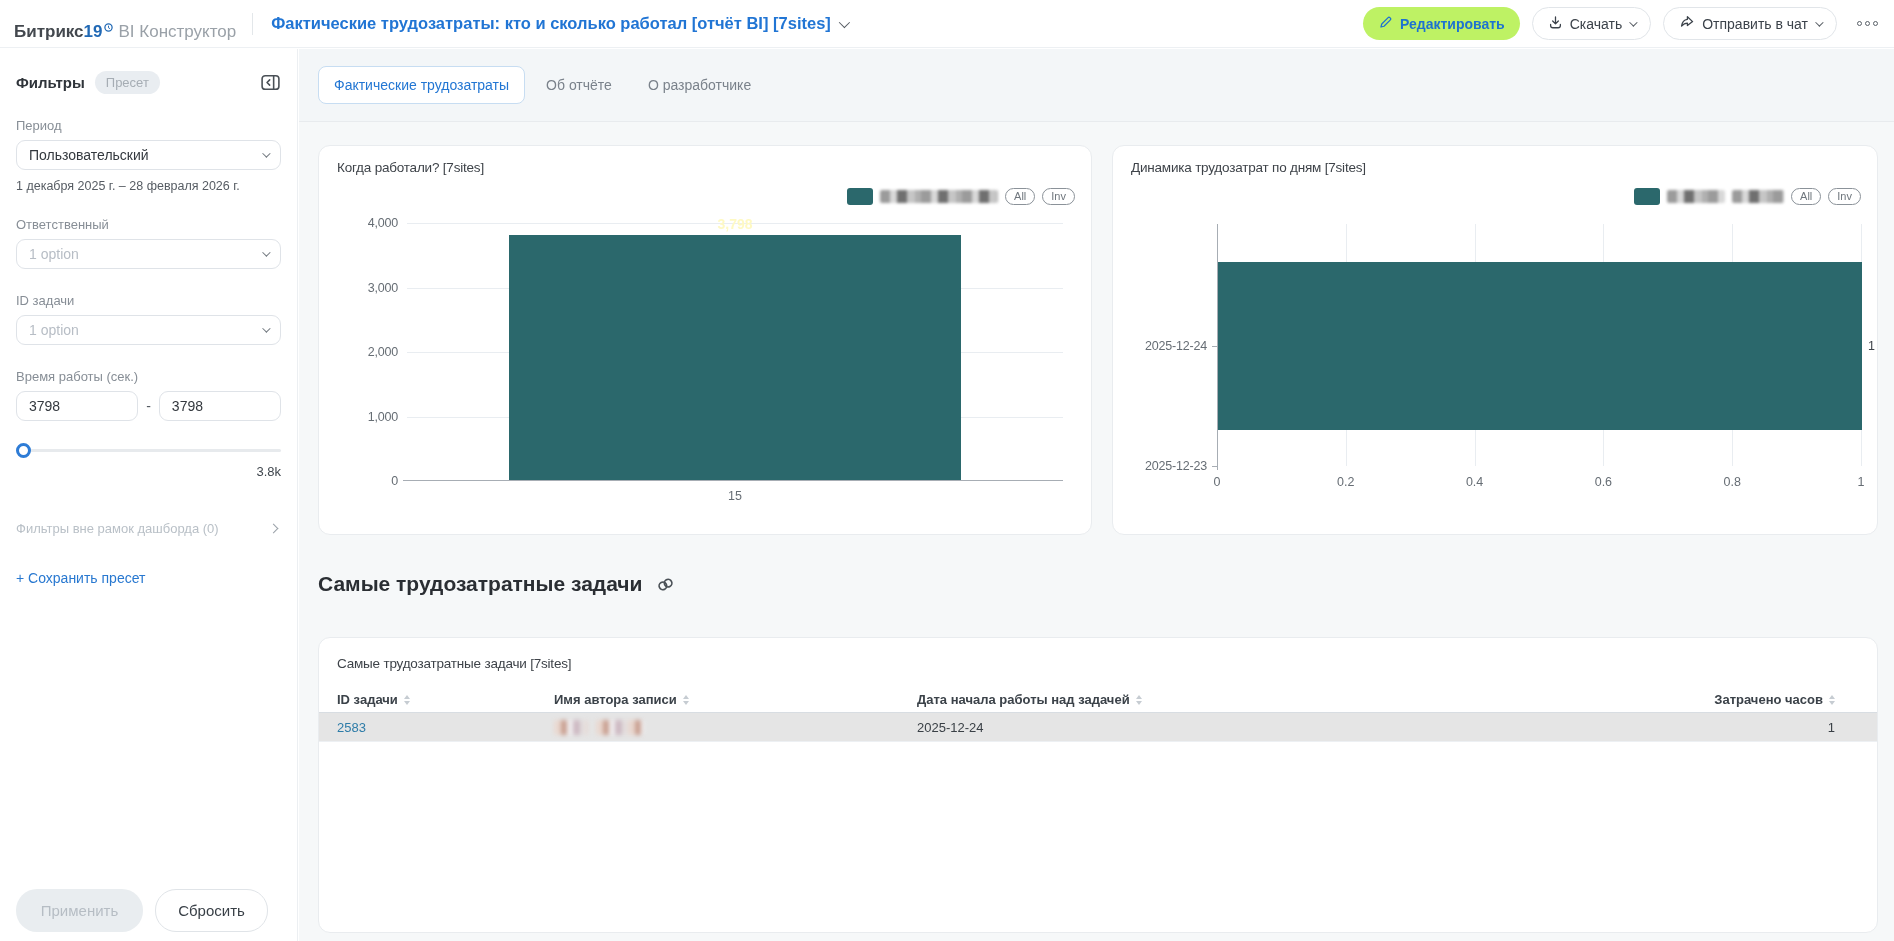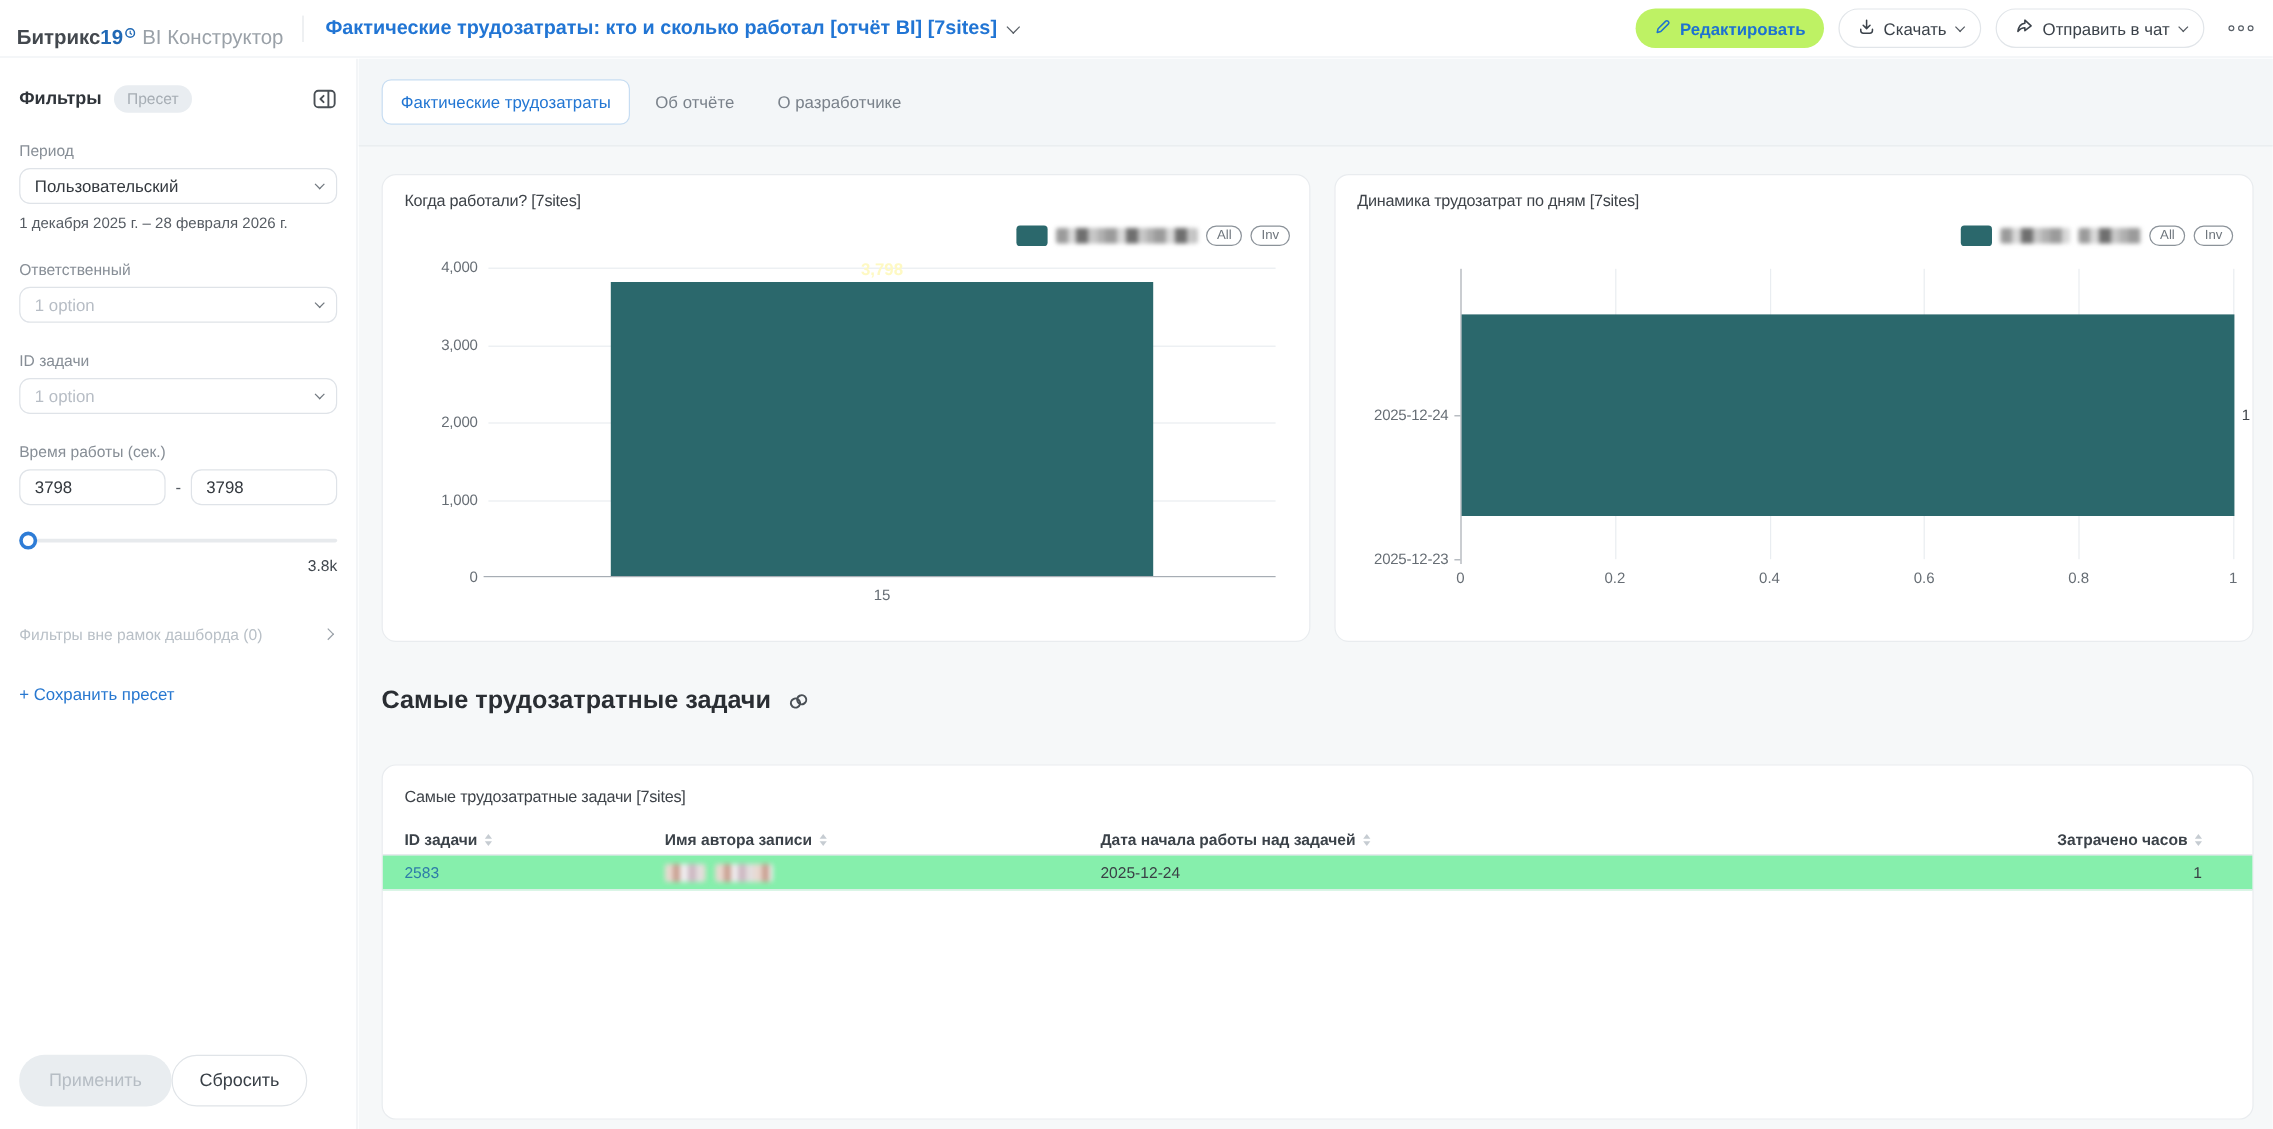--- a/index.html
+++ b/index.html
@@ -39,21 +39,21 @@
   .num-input { flex:1; min-width:0; height:30px; border:1px solid #dfe3e8; border-radius:9px; padding:0 12px; font-size:14px; color:#33383e; font-family:"Liberation Sans", sans-serif; background:#fff; }
   .num-dash { color:#555b62; font-size:14px; }
   .slider { position:relative; margin-top:22px; height:15px; }
   .slider .track { position:absolute; top:6px; left:0; right:0; height:3px; border-radius:2px; background:#e7eaed; }
   .slider .handle { position:absolute; top:0; left:0; width:15px; height:15px; border-radius:50%; background:#fff; border:3px solid #2e7cd6; cursor:pointer; }
   .slider-max { text-align:right; font-size:13px; color:#40474e; margin-top:6px; }
   .outer-filters { display:flex; align-items:center; margin-top:42px; cursor:pointer; }
   .outer-filters span { font-size:13px; color:#b9c0c7; }
   .chev-right { width:7px; height:7px; border-right:1.6px solid #9aa1a8; border-top:1.6px solid #9aa1a8; transform:rotate(45deg); margin-left:auto; margin-right:4px; }
   .save-preset { margin-top:34px; font-size:14px; color:#2878d0; cursor:pointer; }
-  .sb-actions { position:absolute; bottom:19px; left:16px; display:flex; }
+  .sb-actions { position:absolute; bottom:9px; left:16px; display:flex; gap:12px; }
   .sb-btn { height:43px; border-radius:21px; font-size:15px; display:flex; align-items:center; justify-content:center; cursor:pointer; font-family:"Liberation Sans", sans-serif; }
   .sb-btn.apply { width:127px; background:#e9edf0; color:#b6bdc4; border:none; }
   .sb-btn.reset { width:113px; background:#fff; color:#383f46; border:1px solid #e0e4e8; }
 
   
   .main { position:absolute; top:49px; left:299px; right:0; bottom:0; background:#f6f8f9; }
   .tabstrip { height:73px; background:#f3f6f8; border-bottom:1px solid #e8ebee; display:flex; align-items:center; padding-left:19px; gap:6px; }
   .tab { font-size:14px; padding:10px 15px; border-radius:8px; cursor:pointer; color:#7a828b; }
   .tab.active { background:#fff; border:1px solid #c7ddf2; color:#2276d3; }
   .content { position:relative; height:818px; }
@@ -95,21 +95,21 @@
   
   .card.table-card { left:19px; top:515px; width:1560px; height:296px; padding-top:18px; }
   .tc-title { font-size:13.5px; color:#3e4349; letter-spacing:-0.2px; margin:0 18px 16px 18px; }
   .tbl-head, .tbl-row { display:grid; grid-template-columns:217px 363px 1fr 160px; padding:0 42px 0 18px; align-items:center; }
   .tbl-head { height:26px; border-bottom:1px solid #d8dde2; }
   .th { font-size:13px; font-weight:700; color:#3b4249; display:flex; align-items:center; cursor:pointer; }
   .th.right, .td.right { justify-content:flex-end; text-align:center; }
   .sort { display:inline-flex; flex-direction:column; gap:2px; margin-left:6px; }
   .tri-up { width:0; height:0; border-left:3.5px solid transparent; border-right:3.5px solid transparent; border-bottom:4px solid #c6ccd2; }
   .tri-down { width:0; height:0; border-left:3.5px solid transparent; border-right:3.5px solid transparent; border-top:4px solid #c6ccd2; }
-  .tbl-row { height:29px; background:#86efac; border-bottom:1px solid #edf0f3; }
+  .tbl-row { height:29px; background:#e5e5e5; border-bottom:1px solid #edf0f3; }
   .td { font-size:13px; color:#3a4046; display:flex; align-items:center; }
   .td a { color:#2e7ca8; text-decoration:none; cursor:pointer; }
   .redact-name { display:flex; gap:8px; align-items:center; }
   .redact-name i { display:block; height:15px; border-radius:2px; filter:blur(2px); background:repeating-linear-gradient(90deg,#e9d8d0 0 7px,#c99f90 7px 13px,#f0eef0 13px 19px,#cdb9c2 19px 26px,#e3dede 26px 32px); }
 </style>
 </head>
 <body>
 
 <div class="page">
 

